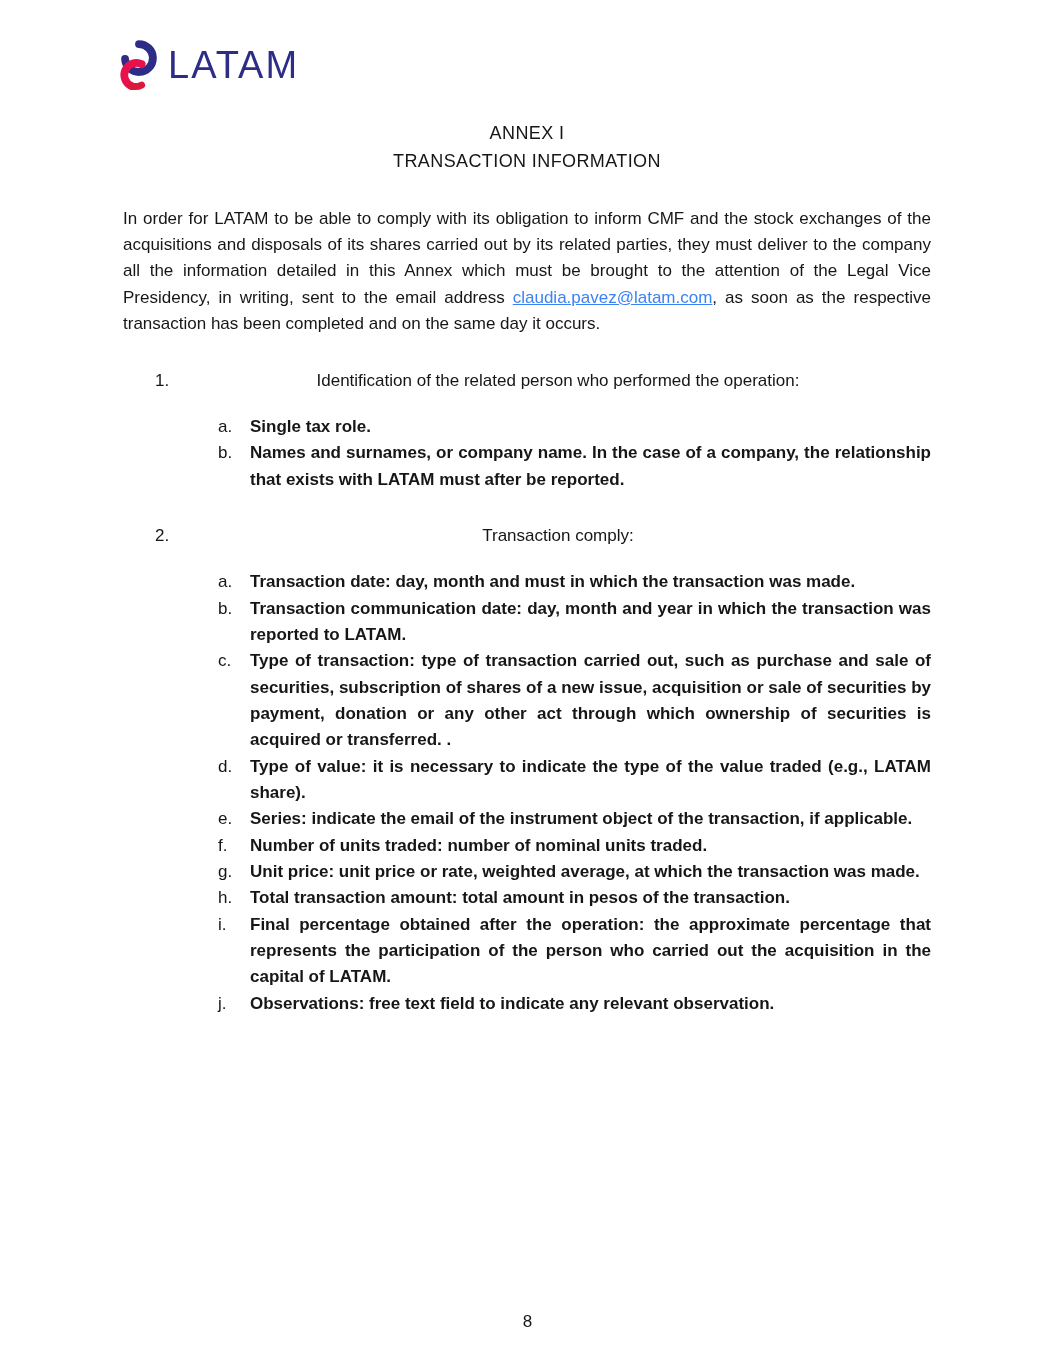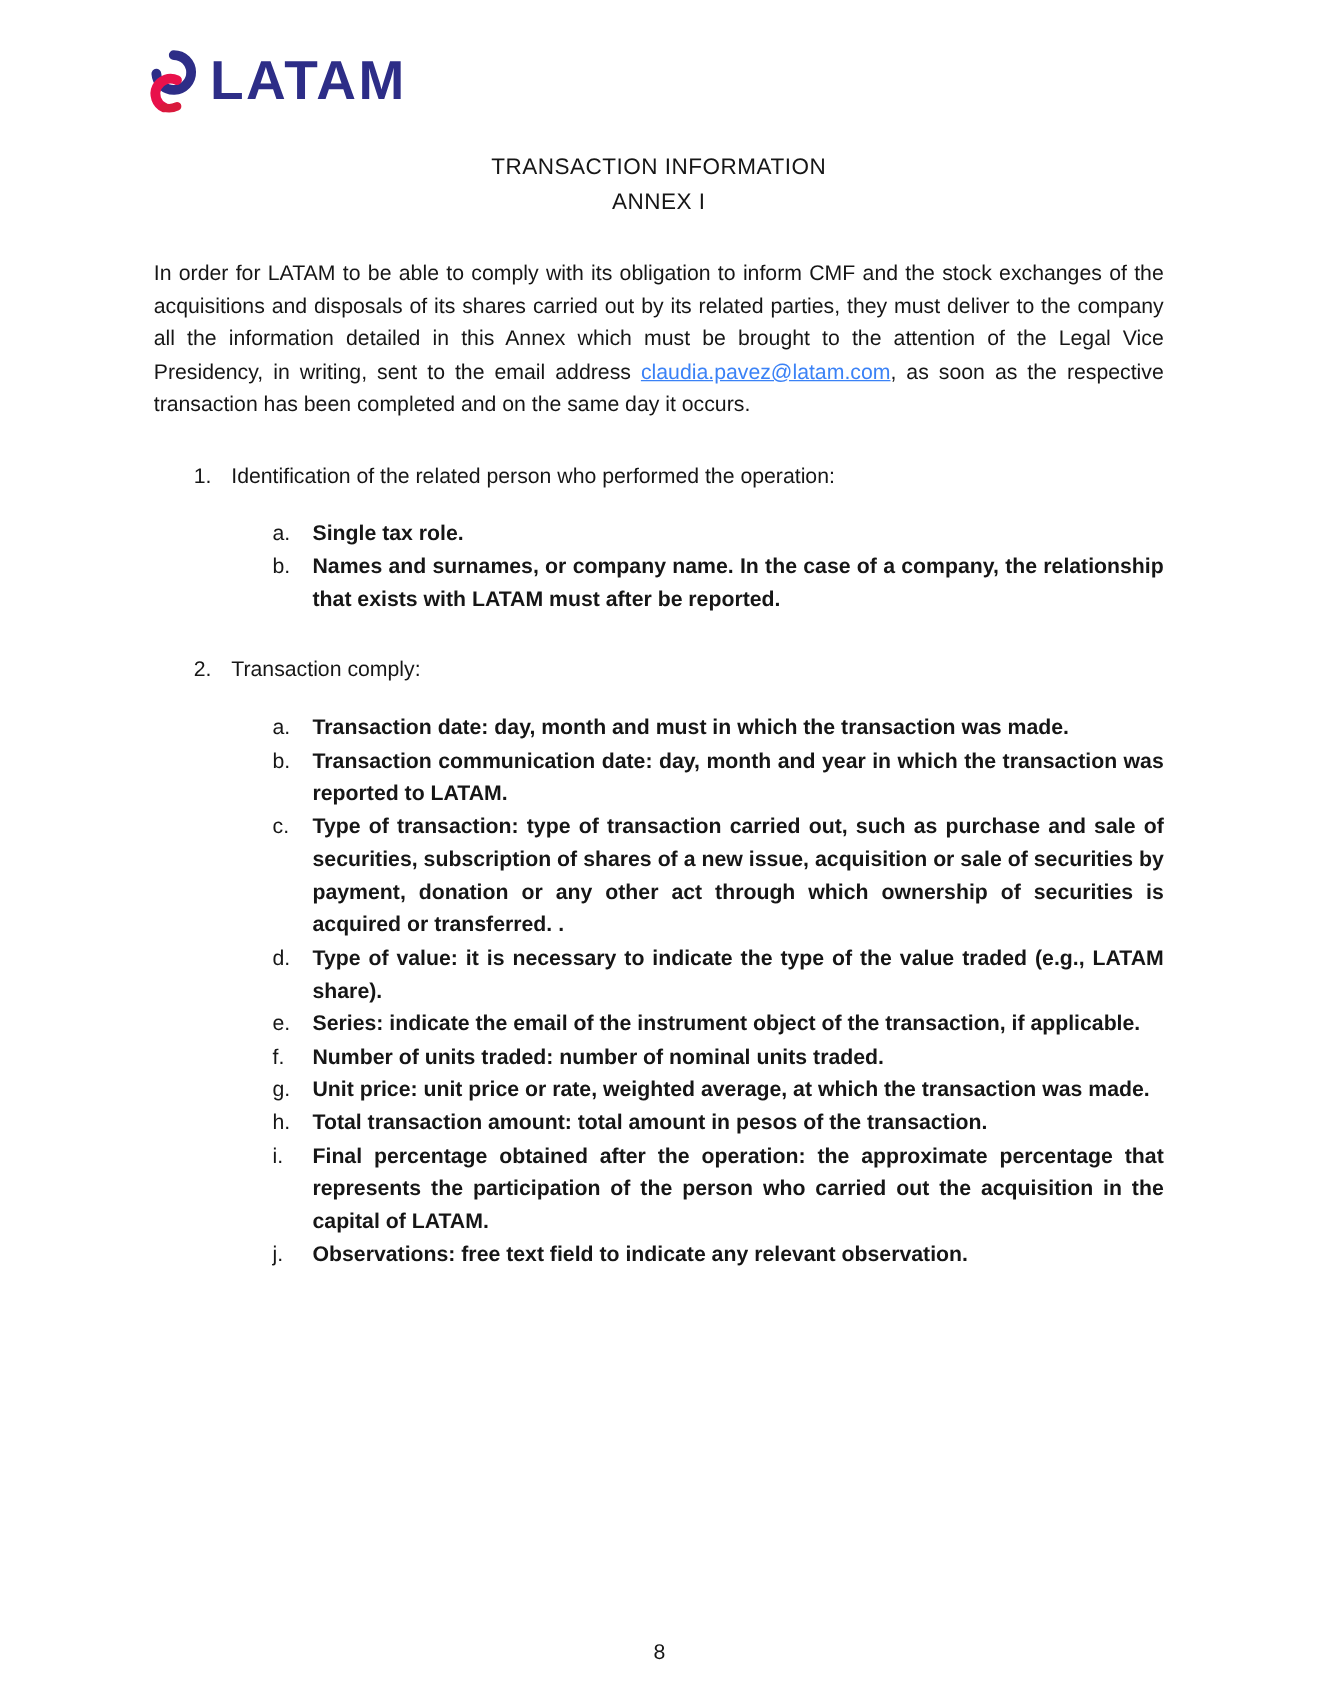--- a/index.html
+++ b/index.html
@@ -18,22 +18,22 @@
   .logo {
     position: absolute;
     left: 118px;
     top: 38px;
     display: flex;
     align-items: center;
     gap: 8px;
   }
   .logo-icon { display: block; }
   .wordmark {
-    font-size: 44px;
-    font-weight: bold;
+    font-size: 38px;
+    font-weight: normal;
     color: #2d2d87;
     letter-spacing: 2px;
     line-height: 1;
   }
 
   .content {
     position: absolute;
     left: 123px;
     top: 120px;
     width: 808px;
@@ -59,21 +59,21 @@
     cursor: pointer;
   }
 
   .section { margin-top: 30px; }
 
   .section-heading {
     display: flex;
     margin-left: 32px;
   }
   .num { width: 30px; flex: none; }
-  .heading-text { flex: 1; }
+  .heading-text { flex: 1; text-align: center; }
 
   .sub-list {
     margin-top: 20px;
     margin-left: 95px;
   }
   .sub-item { display: flex; }
   .letter { width: 32px; flex: none; }
   .item-text { flex: 1; text-align: justify; font-weight: bold; }
 
   .page-number {
@@ -96,22 +96,22 @@
       <path d="M24 7 a 16 16 0 1 1 -16 17" fill="none" stroke="#2d2d87" stroke-width="9" stroke-linecap="round"></path>
       <path d="M15 55 a 12 12 0 0 1 12 -25" fill="none" stroke="#e8114b" stroke-width="9" stroke-linecap="round"></path>
       <path d="M15 55 q 6 2 12 -1" fill="none" stroke="#d91a3c" stroke-width="8" stroke-linecap="round"></path>
     </svg>
     <span class="wordmark">LATAM</span>
   </div>
 
   <div class="content">
 
     <div class="titles">
+      <div>ANNEX I</div>
       <div>TRANSACTION INFORMATION</div>
-      <div>ANNEX I</div>
     </div>
 
     <p class="intro"><span>In order for LATAM to be able to comply with its obligation to inform CMF and the stock exchanges of the acquisitions and disposals of its shares carried out by its related parties, they must deliver to the company all the information detailed in this Annex which must be brought to the attention of the Legal Vice Presidency, in writing, sent to the email address </span><a class="email-link">claudia.pavez@latam.com</a><span>, as soon as the respective transaction has been completed and on the same day it occurs.</span></p>
 
     <div class="section">
       <div class="section-heading">
         <span class="num">1.</span>
         <span class="heading-text">Identification of the related person who performed the operation:</span>
       </div>
       <div class="sub-list">

